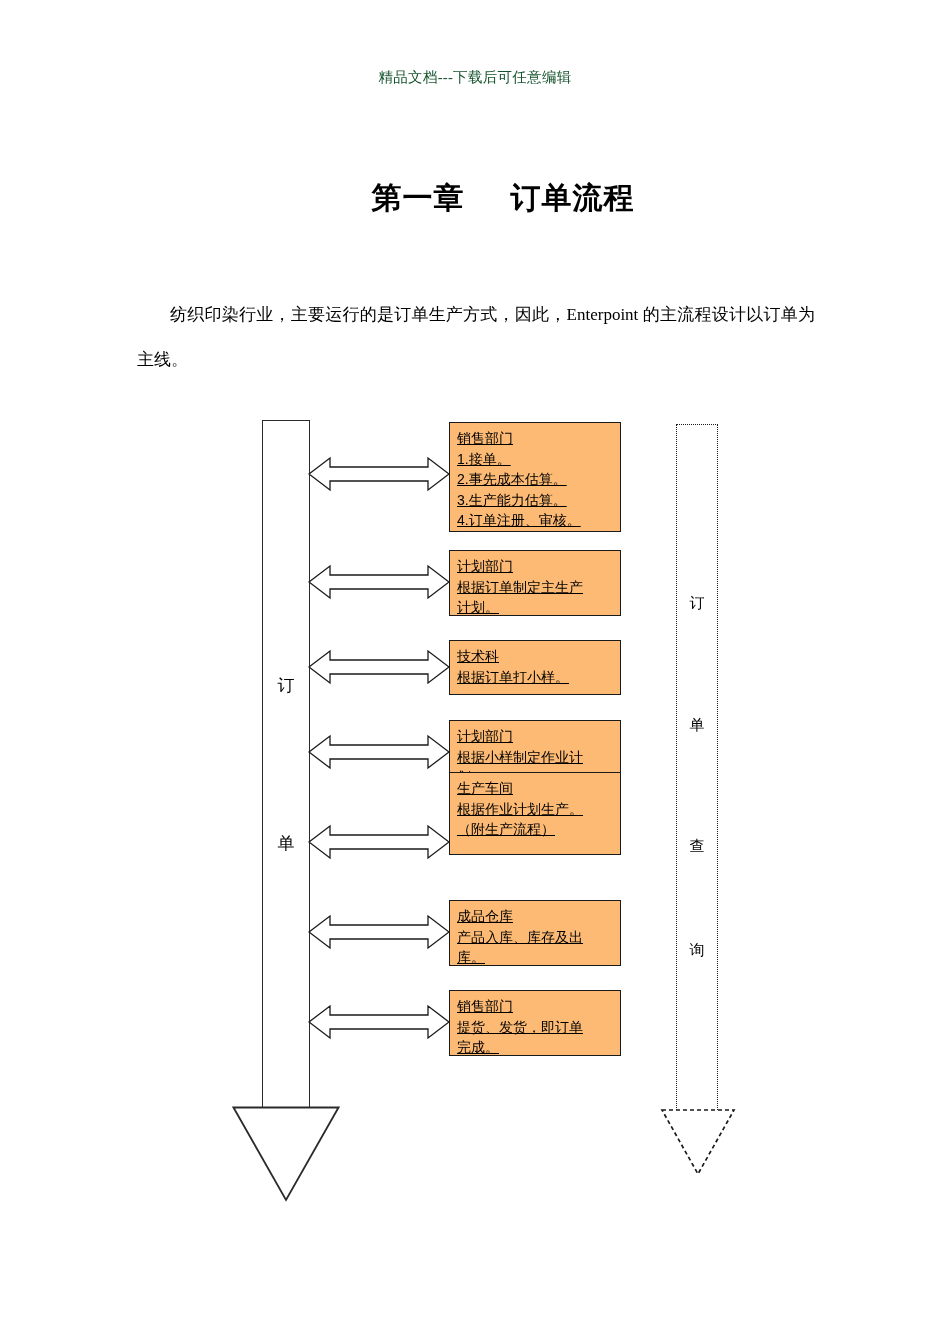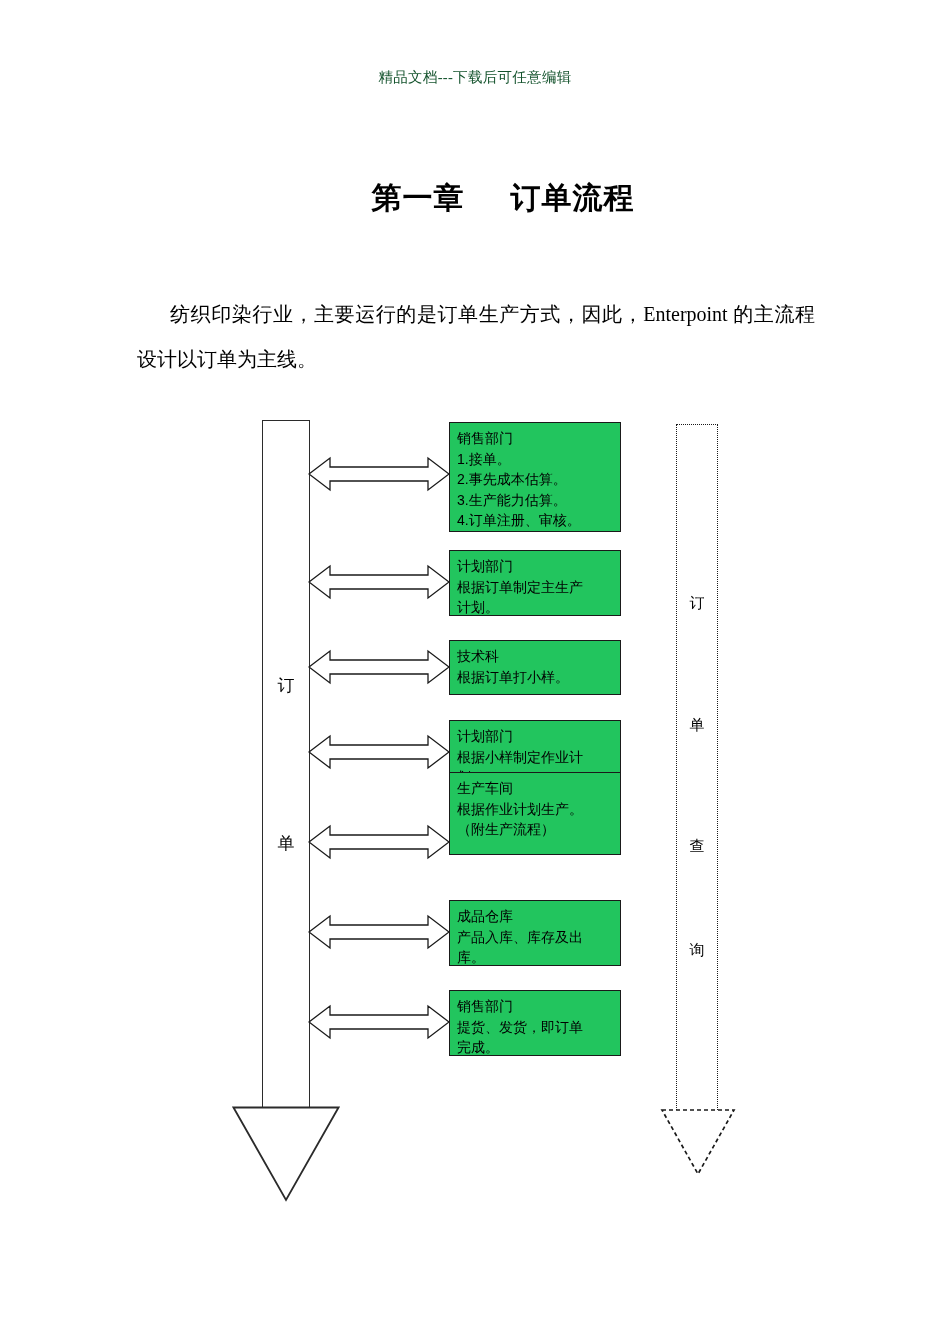--- a/index.html
+++ b/index.html
@@ -41,21 +41,21 @@
     padding-left: 28px;
   }
   .chapter-title .gap { display: inline-block; width: 46px; }
 
   
   .intro {
     position: absolute;
     top: 292px;
     left: 137px;
     width: 678px;
-    font-size: 20px;
+    font-size: 17px;
     line-height: 45px;
     text-indent: 33px;
     text-align: justify;
   }
 
   
   .flow {
     position: absolute;
     top: 0;
     left: 0;
@@ -127,27 +127,28 @@
     left: 660px;
     top: 1108px;
     width: 76px;
     height: 68px;
   }
 
   
   .proc-box {
     position: absolute;
     border: 1.3px solid #1a1a1a;
-    background: #22c55e;
+    background: #fdba74;
     box-sizing: border-box;
     font-family: "Liberation Sans", "DejaVu Sans", sans-serif;
     font-size: 14px;
     line-height: 20.5px;
     padding: 5px 0 12px 7px;
     white-space: pre-line;
+    text-decoration: underline;
   }
 
   
   .dbl-arrow {
     position: absolute;
     height: 44px;
   }
 </style>
 </head>
 <body>

